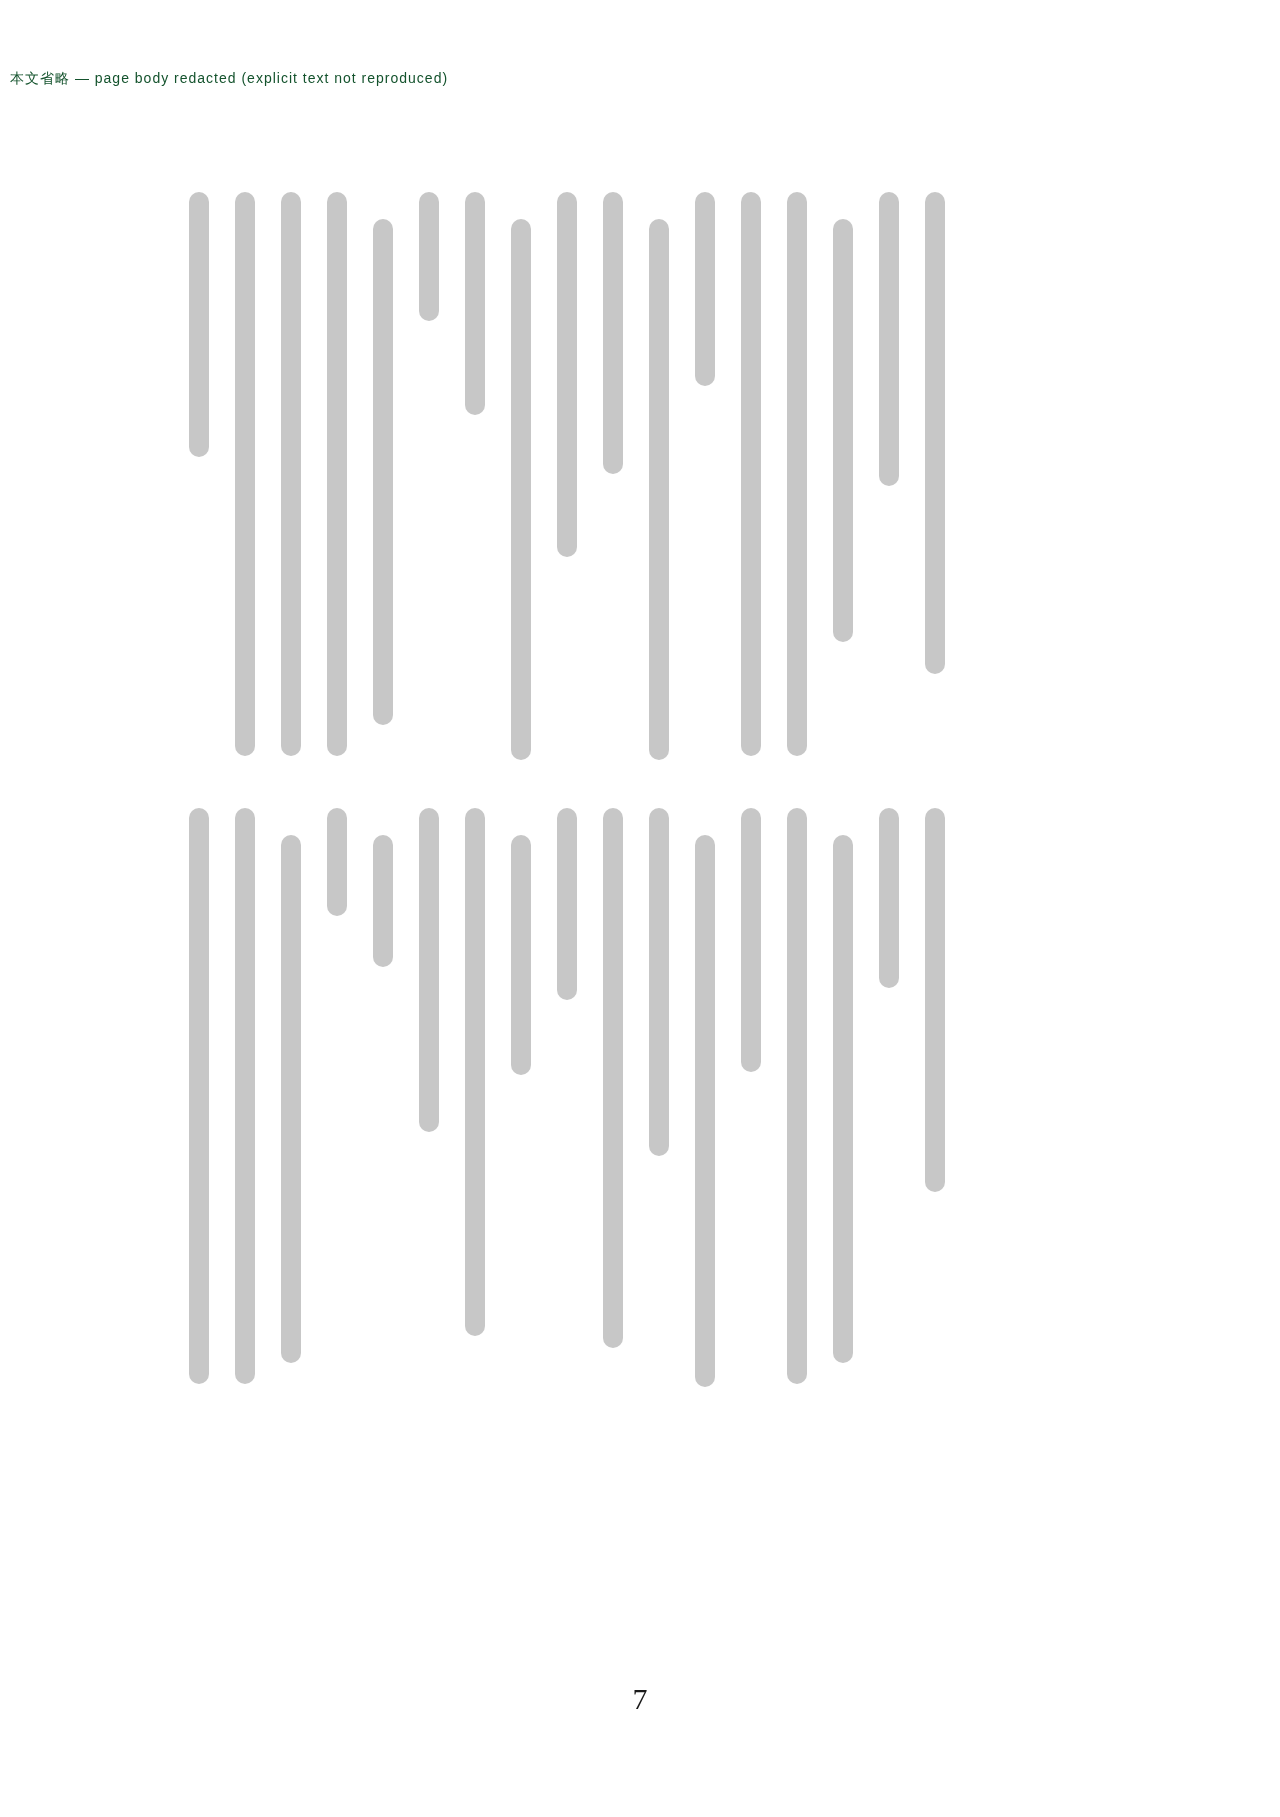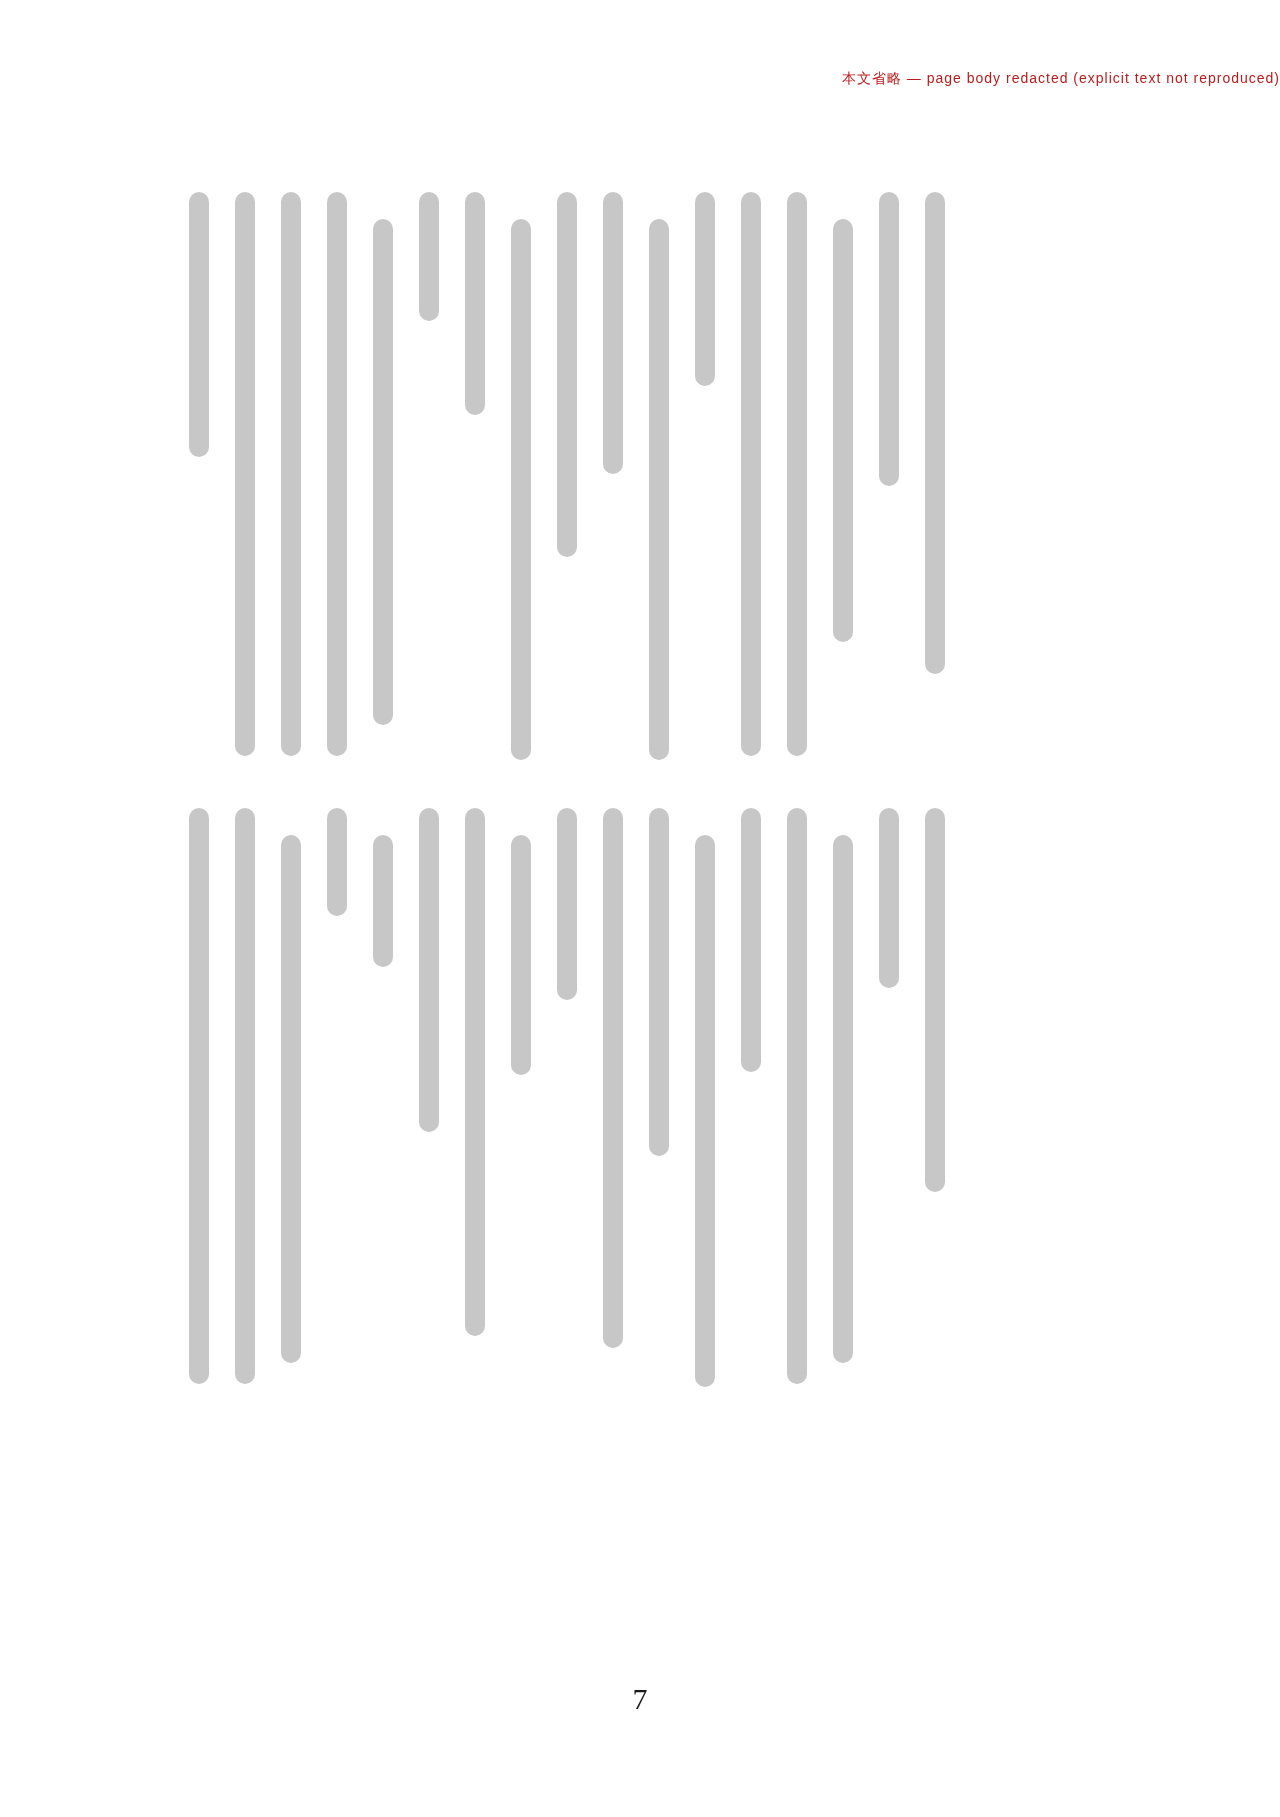--- a/index.html
+++ b/index.html
@@ -22,22 +22,22 @@
     margin-left: 26px;        
     background: #c7c7c7;      
     border-radius: 10px;
   }
 
   .page-number {
     position: absolute; left: 0; right: 0; top: 1682px;
     text-align: center; font-size: 30px; color: #1a1a1a;
   }
   .redaction-note {
-    position: absolute; left: 0; right: 0; top: 70px;
-    text-align: right; font-size: 14px; color: #b91c1c;
+    position: absolute; left: 10px; right: 0; top: 70px;
+    text-align: left; font-size: 14px; color: #14532d;
     letter-spacing: 1px;
     font-family: "Liberation Sans", sans-serif;
   }
 </style>
 </head>
 <body>
 
 <div class="page">
   <div class="redaction-note">本文省略 — page body redacted (explicit text not reproduced)</div>
 

